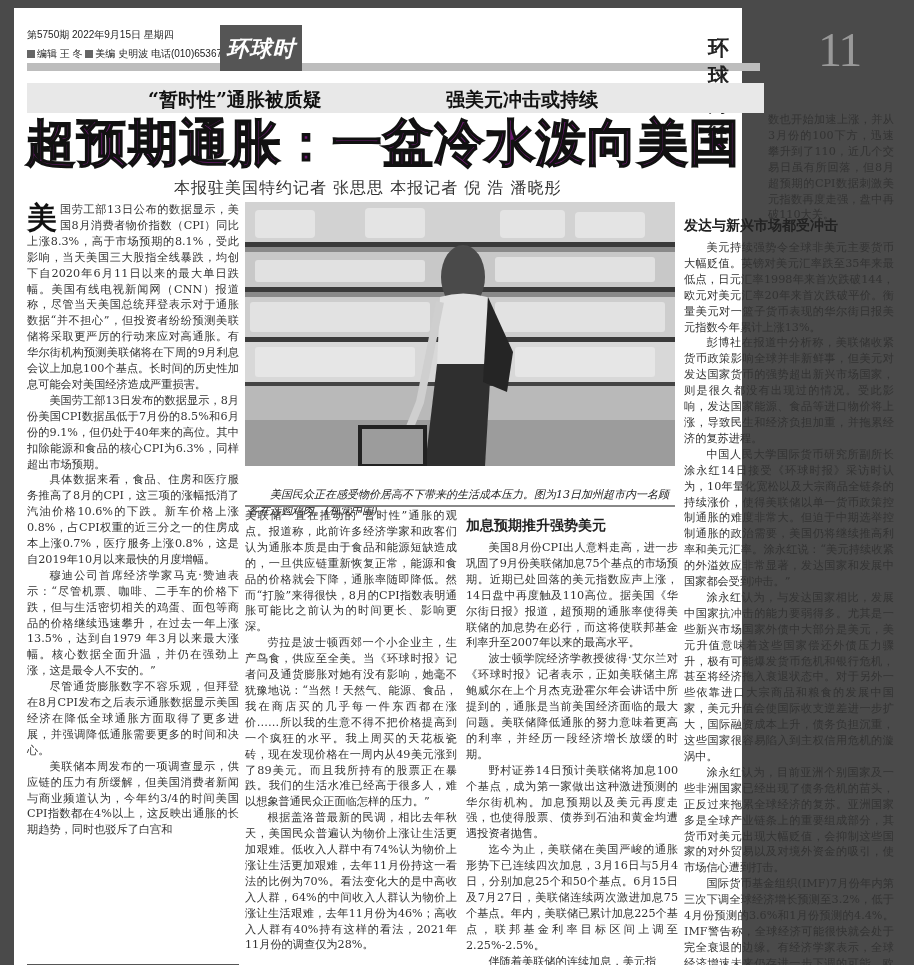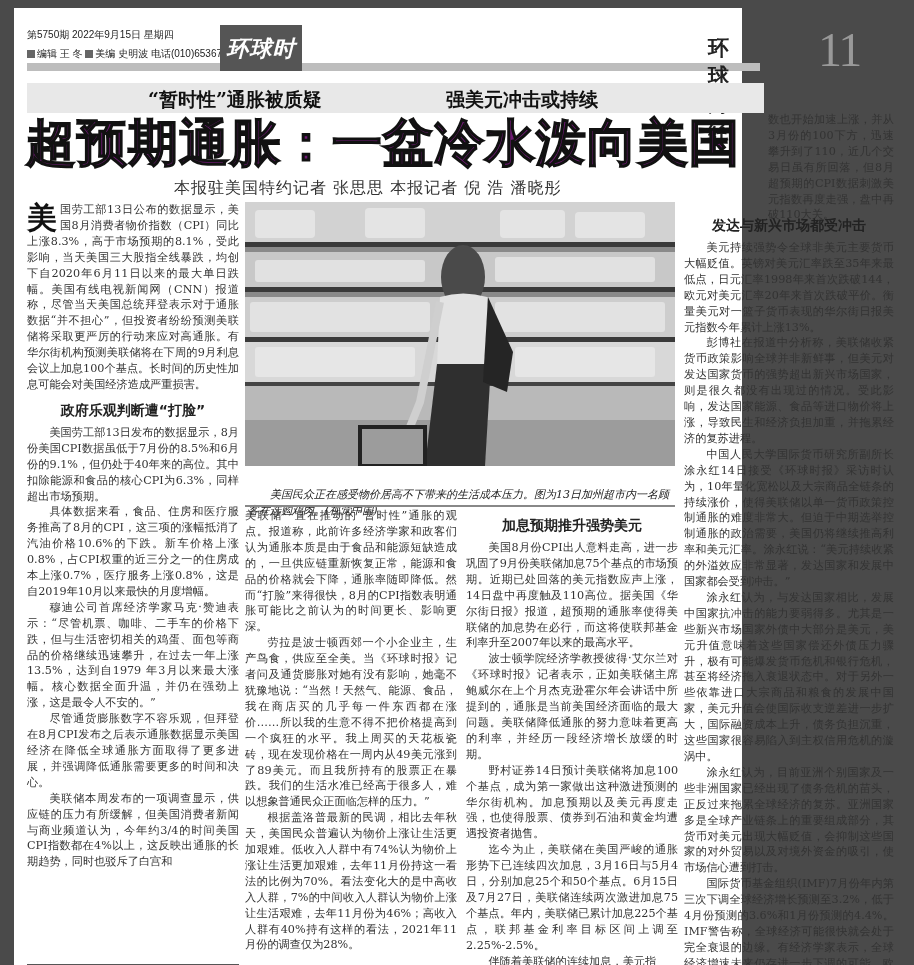--- a/index.html
+++ b/index.html
@@ -35,21 +35,21 @@
 
   
   .col { position: absolute; font-size: 11.2px; line-height: 15.9px; color: #333; text-align: justify; font-family: "DejaVu Serif", serif; }
   .col p { text-indent: 2em; }
   .col p.noindent { text-indent: 0; }
   .col1 { left: 13px; top: 194px; width: 212px; }
   .col2 { left: 231px; top: 500px; width: 212px; }
   .col3 { left: 452px; top: 500px; width: 212px; }
   .col4 { left: 670px; top: 200px; width: 210px; }
   .col4top { left: 754px; top: 84px; width: 126px; margin-top: 20px; }
-  .subhead { font-size: 14px; font-weight: bold; text-align: center; color: #222; line-height: 22px; margin: 6px 0 4px 0; font-family: "DejaVu Sans", sans-serif; text-indent: 0; }
+  .subhead { font-size: 14px; font-weight: bold; text-align: left; color: #222; line-height: 22px; margin: 6px 0 4px 0; font-family: "DejaVu Sans", sans-serif; text-indent: 0; }
   .dropcap { float: left; font-size: 30px; line-height: 30px; font-weight: bold; margin: 1px 3px 0 0; color: #111; font-family: "DejaVu Sans", sans-serif; }
 
   
   .photo { position: absolute; left: 231px; top: 194px; width: 430px; height: 264px; background: #777; overflow: hidden; }
   .caption { position: absolute; left: 234px; top: 459px; width: 424px; font-size: 11px; line-height: 16px; color: #222; font-style: italic; text-indent: 2em; margin-top: 20px; }
   .cap-rule { position: absolute; left: 231px; top: 497px; width: 430px; height: 2px; background: #888; }
   .bottom-rule { position: absolute; left: 13px; top: 956px; width: 212px; height: 1px; background: #555; }
 </style>
 </head>
 <body>
@@ -73,21 +73,20 @@
   <div class="page-num">11</div>
 
   <div class="kicker-bar"></div>
   <div class="kicker k1">“暂时性”通胀被质疑</div>
   <div class="kicker k2">强美元冲击或持续</div>
   <div class="headline">超预期通胀：一盆冷水泼向美国</div>
   <div class="byline">本报驻美国特约记者 张思思   本报记者 倪 浩   潘晓彤</div>
 
   <div class="col col1">
     <p class="noindent"><span class="dropcap">美</span><span>国劳工部13日公布的数据显示，美国8月消费者物价指数（CPI）同比上涨8.3%，高于市场预期的8.1%，受此影响，当天美国三大股指全线暴跌，均创下自2020年6月11日以来的最大单日跌幅。美国有线电视新闻网（CNN）报道称，尽管当天美国总统拜登表示对于通胀数据“并不担心”，但投资者纷纷预测美联储将采取更严厉的行动来应对高通胀。有华尔街机构预测美联储将在下周的9月利息会议上加息100个基点。长时间的历史性加息可能会对美国经济造成严重损害。</span></p>
-    <div class="subhead">政府乐观判断遭“打脸”</div>
     <p>美国劳工部13日发布的数据显示，8月份美国CPI数据虽低于7月份的8.5%和6月份的9.1%，但仍处于40年来的高位。其中扣除能源和食品的核心CPI为6.3%，同样超出市场预期。</p>
     <p>具体数据来看，食品、住房和医疗服务推高了8月的CPI，这三项的涨幅抵消了汽油价格10.6%的下跌。新车价格上涨0.8%，占CPI权重的近三分之一的住房成本上涨0.7%，医疗服务上涨0.8%，这是自2019年10月以来最快的月度增幅。</p>
     <p>穆迪公司首席经济学家马克·赞迪表示：“尽管机票、咖啡、二手车的价格下跌，但与生活密切相关的鸡蛋、面包等商品的价格继续迅速攀升，在过去一年上涨13.5%，达到自1979 年3月以来最大涨幅。核心数据全面升温，并仍在强劲上涨，这是最令人不安的。”</p>
     <p>尽管通货膨胀数字不容乐观，但拜登在8月CPI发布之后表示通胀数据显示美国经济在降低全球通胀方面取得了更多进展，并强调降低通胀需要更多的时间和决心。</p>
     <p>美联储本周发布的一项调查显示，供应链的压力有所缓解，但美国消费者新闻与商业频道认为，今年约3/4的时间美国CPI指数都在4%以上，这反映出通胀的长期趋势，同时也驳斥了白宫和</p>
   </div>
   <div class="bottom-rule"></div>
 
   <div class="photo">
     <svg width="430" height="264" viewBox="0 0 430 264">
@@ -123,21 +122,21 @@
       <path d="M195 100 L175 200 L165 225" stroke="#cfcfcf" stroke-width="8" fill="none"></path>
       <rect x="115" y="225" width="65" height="39" fill="none" stroke="#222" stroke-width="4"></rect>
     </svg>
   </div>
   <div class="caption">美国民众正在感受物价居高不下带来的生活成本压力。图为13日加州超市内一名顾客在选购鸡肉。(视觉中国)</div>
   <div class="cap-rule"></div>
 
   <div class="col col2">
     <p class="noindent">美联储一直在推动的“暂时性”通胀的观点。报道称，此前许多经济学家和政客们认为通胀本质是由于食品和能源短缺造成的，一旦供应链重新恢复正常，能源和食品的价格就会下降，通胀率随即降低。然而“打脸”来得很快，8月的CPI指数表明通胀可能比之前认为的时间更长、影响更深。</p>
     <p>劳拉是波士顿西郊一个小企业主，生产鸟食，供应至全美。当《环球时报》记者问及通货膨胀对她有没有影响，她毫不犹豫地说：“当然！天然气、能源、食品，我在商店买的几乎每一件东西都在涨价……所以我的生意不得不把价格提高到一个疯狂的水平。我上周买的天花板瓷砖，现在发现价格在一周内从49美元涨到了89美元。而且我所持有的股票正在暴跌。我们的生活水准已经高于很多人，难以想象普通民众正面临怎样的压力。”</p>
-    <p>根据盖洛普最新的民调，相比去年秋天，美国民众普遍认为物价上涨让生活更加艰难。低收入人群中有74%认为物价上涨让生活更加艰难，去年11月份持这一看法的比例为70%。看法变化大的是中高收入人群，7%的中间收入人群认为物价上涨让生活艰难，去年11月份为46%；高收入人群有40%持有这样的看法，2021年11月份的调查仅为28%。</p>
+    <p>根据盖洛普最新的民调，相比去年秋天，美国民众普遍认为物价上涨让生活更加艰难。低收入人群中有74%认为物价上涨让生活更加艰难，去年11月份持这一看法的比例为70%。看法变化大的是中高收入人群，64%的中间收入人群认为物价上涨让生活艰难，去年11月份为46%；高收入人群有40%持有这样的看法，2021年11月份的调查仅为28%。</p>
   </div>
 
   <div class="col col3">
     <div class="subhead">加息预期推升强势美元</div>
     <p>美国8月份CPI出人意料走高，进一步巩固了9月份美联储加息75个基点的市场预期。近期已处回落的美元指数应声上涨，14日盘中再度触及110高位。据美国《华尔街日报》报道，超预期的通胀率使得美联储的加息势在必行，而这将使联邦基金利率升至2007年以来的最高水平。</p>
     <p>波士顿学院经济学教授彼得·艾尔兰对《环球时报》记者表示，正如美联储主席鲍威尔在上个月杰克逊霍尔年会讲话中所提到的，通胀是当前美国经济面临的最大问题。美联储降低通胀的努力意味着更高的利率，并经历一段经济增长放缓的时期。</p>
     <p>野村证券14日预计美联储将加息100个基点，成为第一家做出这种激进预测的华尔街机构。加息预期以及美元再度走强，也使得股票、债券到石油和黄金均遭遇投资者抛售。</p>
     <p>迄今为止，美联储在美国严峻的通胀形势下已连续四次加息，3月16日与5月4日，分别加息25个和50个基点。6月15日及7月27日，美联储连续两次激进加息75个基点。年内，美联储已累计加息225个基点，联邦基金利率目标区间上调至2.25%-2.5%。</p>
     <p>伴随着美联储的连续加息，美元指</p>
   </div>

